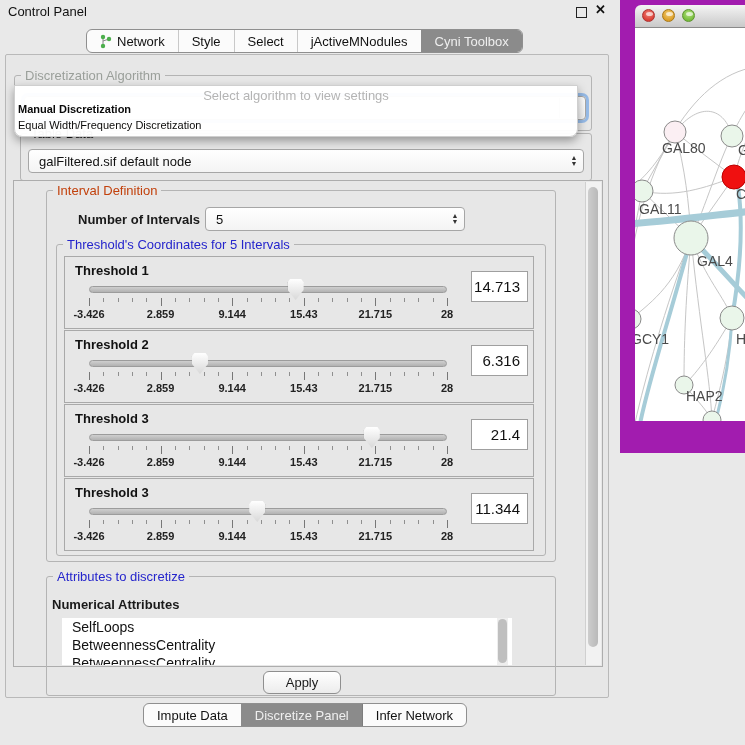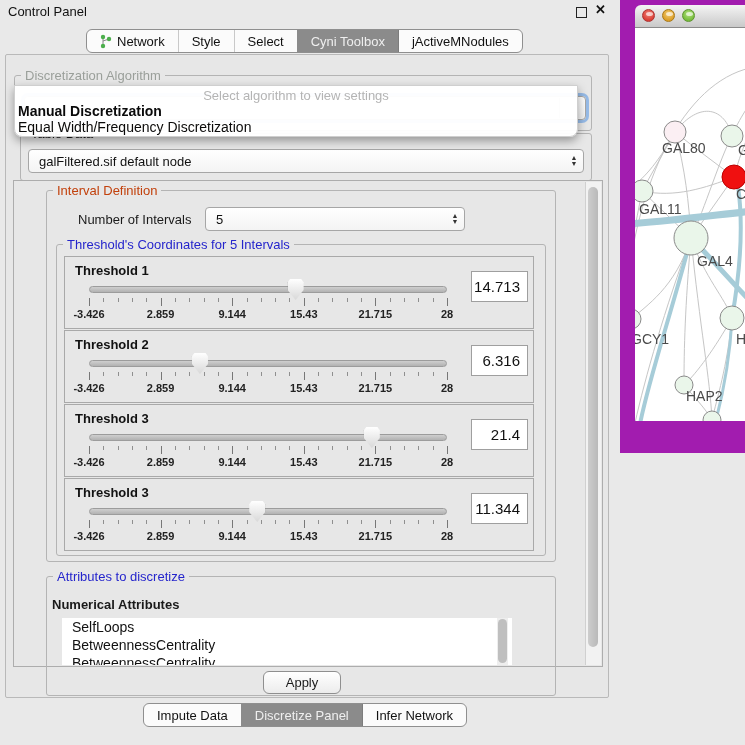--- a/index.html
+++ b/index.html
@@ -37,21 +37,21 @@
   .stepper{width:18px;display:flex;flex-direction:column;align-items:center;justify-content:center;
            font-size:7px;line-height:6px;color:#333;}
   #algo-combo{left:24px;top:96px;width:562px;box-shadow:0 0 0 3px rgba(96,156,230,.6);}
   #algo-combo .right-btn{position:absolute;right:1px;top:1px;width:24px;height:20px;border-left:1px solid #bbb;
         border-radius:0 3px 3px 0;background:linear-gradient(#fdfdfd,#eee);}
   
   #algo-popup{left:14px;top:85px;width:564px;height:52px;background:rgba(255,255,255,.97);
               border:1px solid #cfcfcf;border-radius:0 0 8px 8px;box-shadow:0 4px 10px rgba(0,0,0,.35);
               z-index:9;box-sizing:border-box;}
   #popup-prompt{position:absolute;top:2px;left:0;width:100%;text-align:center;color:#b4b4b4;font-size:13px;}
-  .popup-item{position:absolute;left:3px;font-size:14px;color:#0a0a0a;white-space:nowrap;}
+  .popup-item{position:absolute;left:3px;font-size:11px;color:#0a0a0a;white-space:nowrap;}
   .popup-item.b{font-weight:bold;}
   
   #scrollpane{left:13px;top:180px;width:590px;height:487px;border:1px solid #adadad;box-sizing:border-box;}
   #vscroll{position:absolute;right:1px;top:1px;width:15px;height:483px;background:#f2f2f2;border-left:1px solid #d0d0d0;}
   #vscroll .vthumb{position:absolute;left:2px;top:5px;width:10px;height:460px;background:linear-gradient(90deg,#cdcdcd,#b9b9b9);border-radius:6px;}
   
   .threshold{position:absolute;left:64px;width:470px;height:73px;border:1px solid #a9a9a9;
              background:#e7e7e7;box-sizing:border-box;}
   .th-label{position:absolute;left:10px;top:6px;font-weight:bold;font-size:13px;color:#111;}
   .track{position:absolute;left:24px;top:29px;width:358px;height:7px;border-radius:4px;
@@ -113,25 +113,25 @@
           </svg>
         </span>
         <span>Network</span>
       </div>
       <div class="tab">
         <span>Style</span>
       </div>
       <div class="tab">
         <span>Select</span>
       </div>
+      <div class="tab">
+        <span>jActiveMNodules</span>
+      </div>
       <div class="tab sel">
         <span>Cyni Toolbox</span>
-      </div>
-      <div class="tab">
-        <span>jActiveMNodules</span>
       </div>
     </div>
 
   <div id="main-panel" class="abs"></div>
 
   <div class="group" style="left:14px;top:75px;width:578px;height:56px;">
     <span class="group-title gt-gray">Discretization Algorithm</span>
   </div>
   <div id="algo-combo" class="abs combo">
     <span class="ctext"></span>
@@ -148,21 +148,21 @@
 
   <div id="scrollpane" class="abs">
     <div id="vscroll">
         <div class="vthumb"></div>
       </div>
   </div>
 
   <div class="group" style="left:46px;top:190px;width:510px;height:372px;">
     <span class="group-title gt-green">Interval Definition</span>
   </div>
-  <span class="abs" style="left:78px;top:212px;font-weight:normal;">Number of Intervals</span>
+  <span class="abs" style="left:78px;top:212px;font-weight:bold;">Number of Intervals</span>
   <div class="abs combo" style="left:205px;top:207px;width:260px;">
     <span class="ctext">5</span>
     <span class="stepper">▲<br>▼</span>
   </div>
   <div class="group" style="left:56px;top:244px;width:490px;height:312px;">
     <span class="group-title gt-blue">Threshold's Coordinates for 5 Intervals</span>
   </div>
   <div id="thresholds" class="abs">
       <div class="threshold" style="top: 256px;">
         <div class="th-label">Threshold 1</div>

